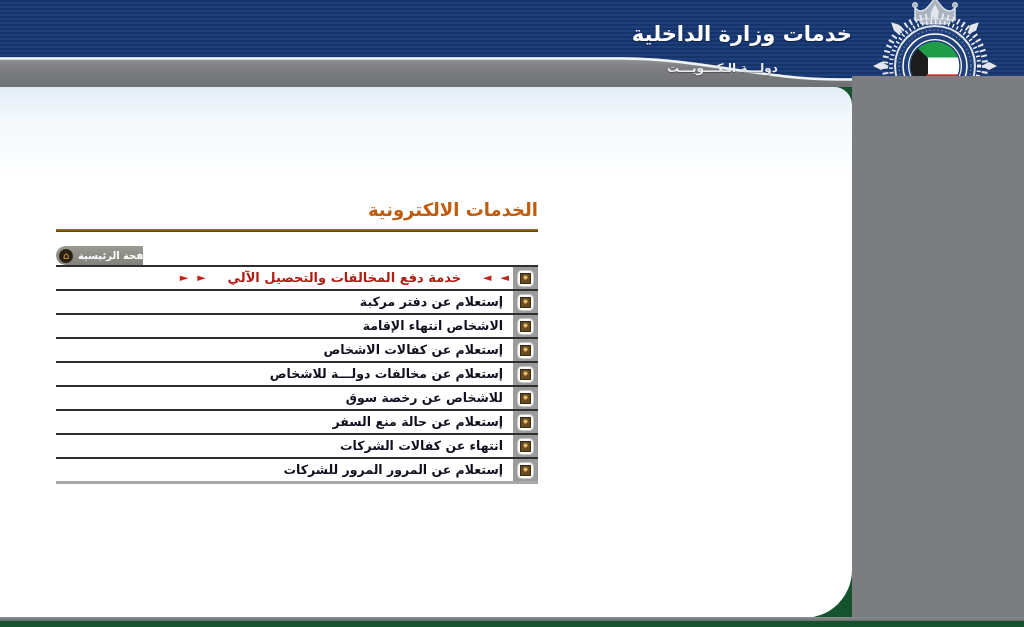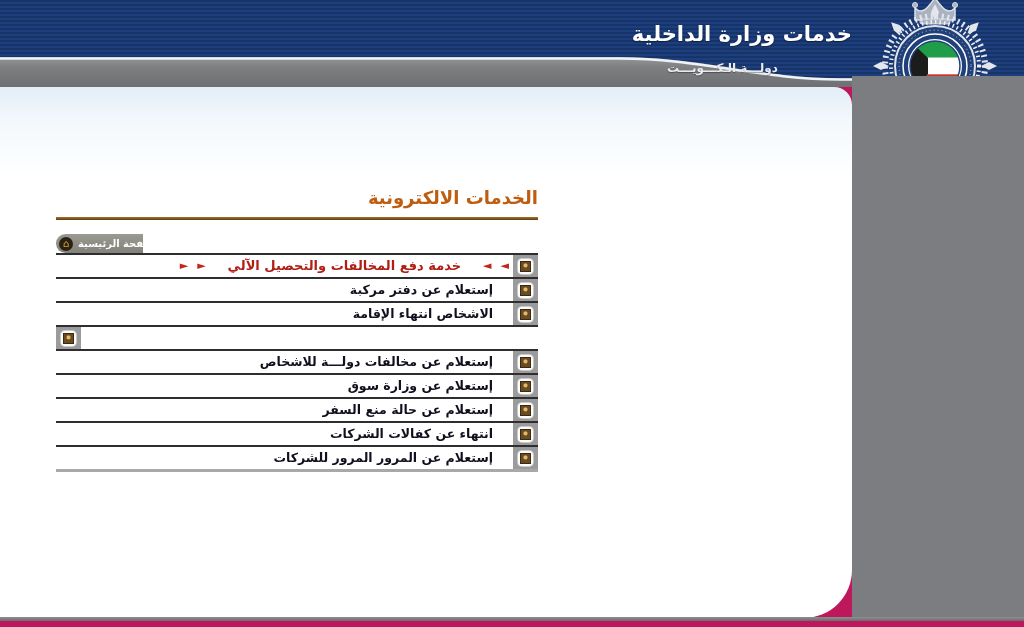--- a/index.html
+++ b/index.html
@@ -1,17 +1,17 @@
 <!DOCTYPE html>
 <html lang="ar"><head>
 <meta charset="utf-8">
 <style>
   html,body{margin:0;padding:0;background:#fff;}
   .screen{position:relative;width:1024px;height:627px;overflow:hidden;
-          font-family:"DejaVu Sans",sans-serif;background:#be185d;}
+          font-family:"DejaVu Sans",sans-serif;background:#14532d;}
 
   
   .blue-bar{position:absolute;left:0;top:0;width:1024px;height:57px;
     background:repeating-linear-gradient(180deg,#1d3f7e 0 2px,#16336a 2px 4px);}
   .gray-band{position:absolute;left:0;top:55px;width:1024px;height:32px;
     background:linear-gradient(180deg,#9a9b9d 0,#7d7e80 40%,#6f7073 100%);}
   .curve-svg{position:absolute;left:0;top:0;width:1024px;height:92px;}
   .header-title{position:absolute;top:22px;right:172px;color:#ffffff;
     font-size:21px;font-weight:bold;direction:rtl;text-shadow:0 1px 2px rgba(0,0,0,.45);}
   .header-subtitle{position:absolute;top:61px;right:246px;color:#e9eaec;
@@ -21,35 +21,35 @@
   
   .right-panel{position:absolute;left:852px;top:76px;width:172px;height:542px;
     background:#7b7d80;}
   .content{position:absolute;left:0;top:87px;width:852px;height:531px;
     background:linear-gradient(180deg,#e3eef7 0,#f3f8fc 34px,#ffffff 90px);
     border-top-right-radius:18px;border-bottom-right-radius:48px;}
   .bottom-bar{position:absolute;left:0;top:617px;width:1024px;height:4px;
     background:linear-gradient(180deg,#8d8e90,#6b6c6e);}
 
   
-  .services-box{position:absolute;top:100px;right:314px;width:482px;direction:rtl;}
+  .services-box{position:absolute;top:112px;right:314px;width:482px;direction:rtl;}
   .section-title{margin:0;font-size:18px;font-weight:bold;color:#bf5c0e;text-align:right;}
   .title-rule{margin-top:9px;height:3px;
     background:linear-gradient(180deg,#a9732e,#5f3a10);}
   .home-tab{margin-top:14px;margin-right:auto;margin-left:0;width:84px;height:19px;
     direction:ltr;display:flex;align-items:center;gap:5px;padding-left:3px;
     background:linear-gradient(180deg,#9a9a93,#82827b);
     border-top-left-radius:10px;border-bottom-left-radius:10px;cursor:pointer;}
   .home-circle{width:14px;height:14px;border-radius:50%;background:#2a2113;
     color:#d9a43b;font-size:10px;line-height:14px;text-align:center;flex:0 0 auto;}
   .home-label{color:#ffffff;font-size:10px;font-weight:bold;direction:rtl;white-space:nowrap;}
 
   .list{width:482px;border-bottom:3px solid #a8a8a8;}
   .row{display:flex;direction:ltr;height:22px;border-top:2px solid #2e2e30;cursor:pointer;}
-  .row-text{flex:1;direction:rtl;text-align:right;padding-right:20px;
+  .row-text{flex:1;direction:rtl;text-align:right;padding-right:10px;
     font-size:12.5px;font-weight:bold;color:#10101f;line-height:22px;white-space:nowrap;}
   .icon-cell{flex:0 0 25px;background:#9b9b9b;display:flex;align-items:center;justify-content:center;}
   .doc-icon{width:15px;height:15px;background:#fdfdfb;border-radius:4px;
     box-shadow:0 0 0 1px #c9c9c9;display:flex;align-items:center;justify-content:center;}
   .doc-icon .inner{width:9px;height:9px;border:1px solid #3a2a12;
     background:radial-gradient(circle at 50% 38%,#e2b96a 0 1.5px,#6b4a22 2.5px);}
 
   .row.featured .row-text{display:flex;direction:ltr;align-items:center;
     justify-content:flex-end;gap:0;padding-right:4px;}
   .featured-label{color:#b01e14;font-size:13px;font-weight:bold;direction:rtl;margin:0 22px;}
@@ -158,36 +158,37 @@
         </div>
         <div class="row">
           <div class="row-text">الاشخاص انتهاء الإقامة</div>
           <div class="icon-cell">
               <span class="doc-icon">
                 <span class="inner"></span>
               </span>
             </div>
         </div>
         <div class="row">
+          <div class="row-text">إستعلام عن كفالات الاشخاص</div>
           <div class="icon-cell">
               <span class="doc-icon">
                 <span class="inner"></span>
               </span>
             </div>
         </div>
         <div class="row">
           <div class="row-text">إستعلام عن مخالفات دولـــة للاشخاص</div>
           <div class="icon-cell">
               <span class="doc-icon">
                 <span class="inner"></span>
               </span>
             </div>
         </div>
         <div class="row">
-          <div class="row-text">إستعلام عن وزارة سوق</div>
+          <div class="row-text">للاشخاص عن رخصة سوق</div>
           <div class="icon-cell">
               <span class="doc-icon">
                 <span class="inner"></span>
               </span>
             </div>
         </div>
         <div class="row">
           <div class="row-text">إستعلام عن حالة منع السفر</div>
           <div class="icon-cell">
               <span class="doc-icon">

